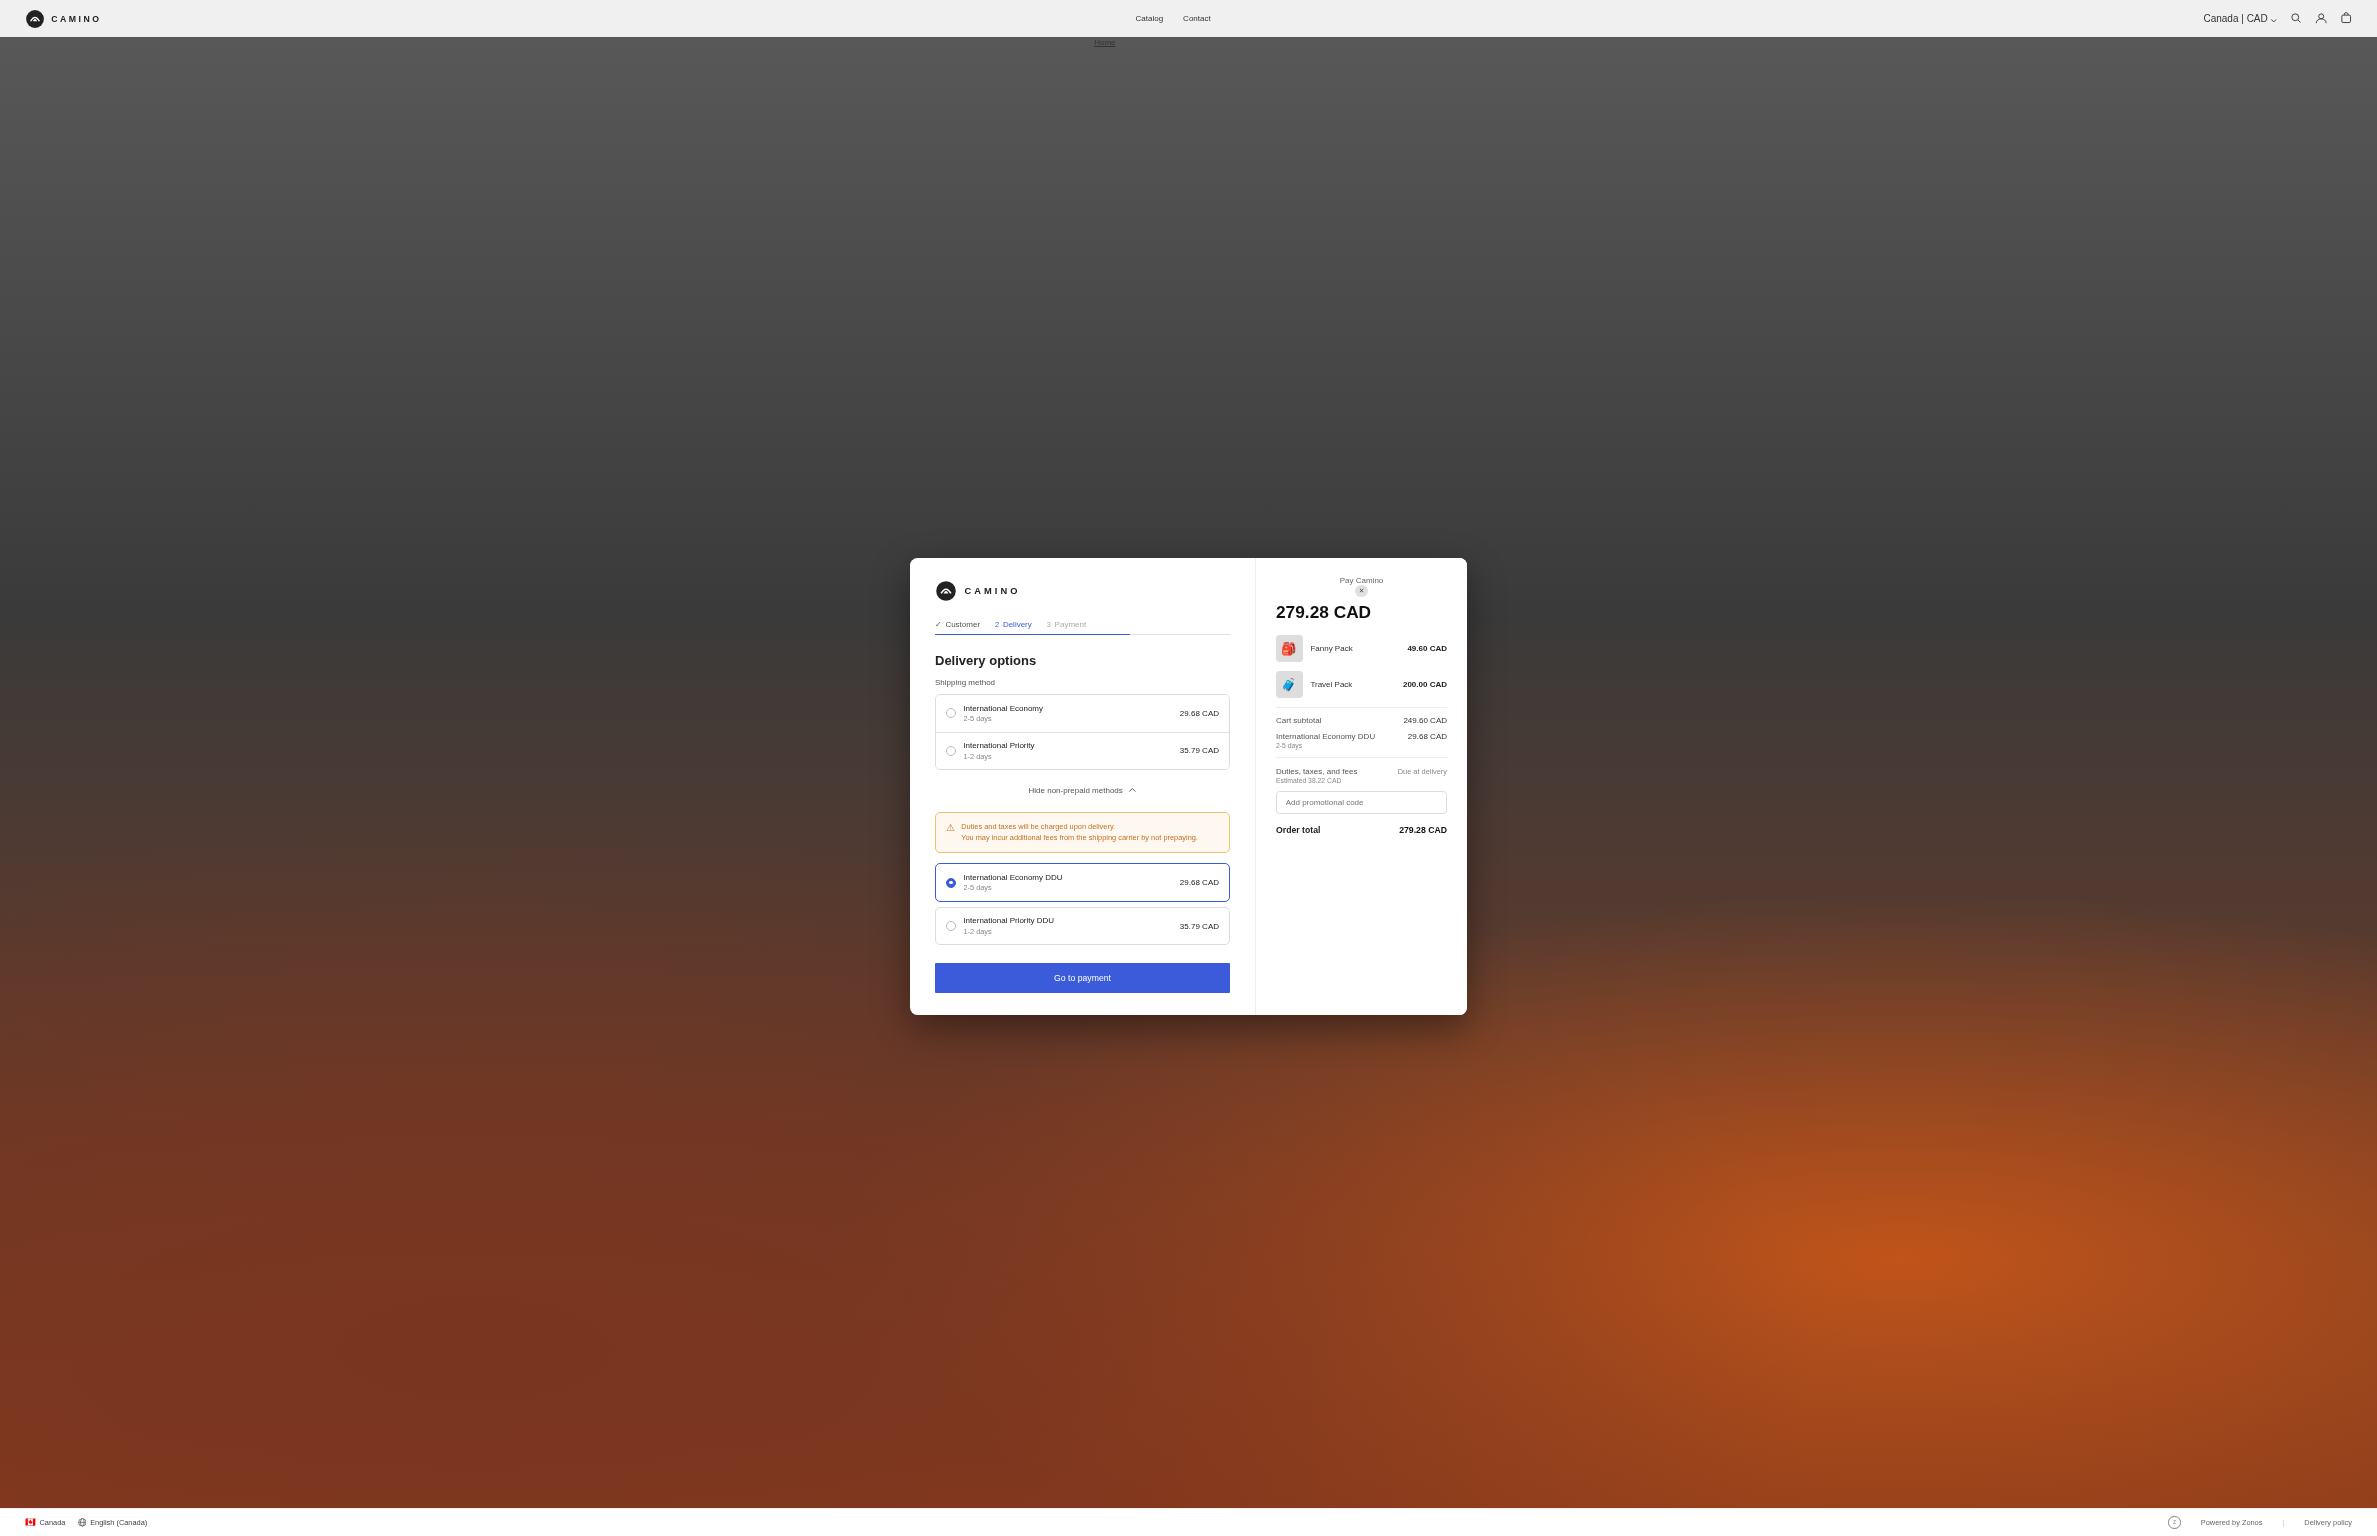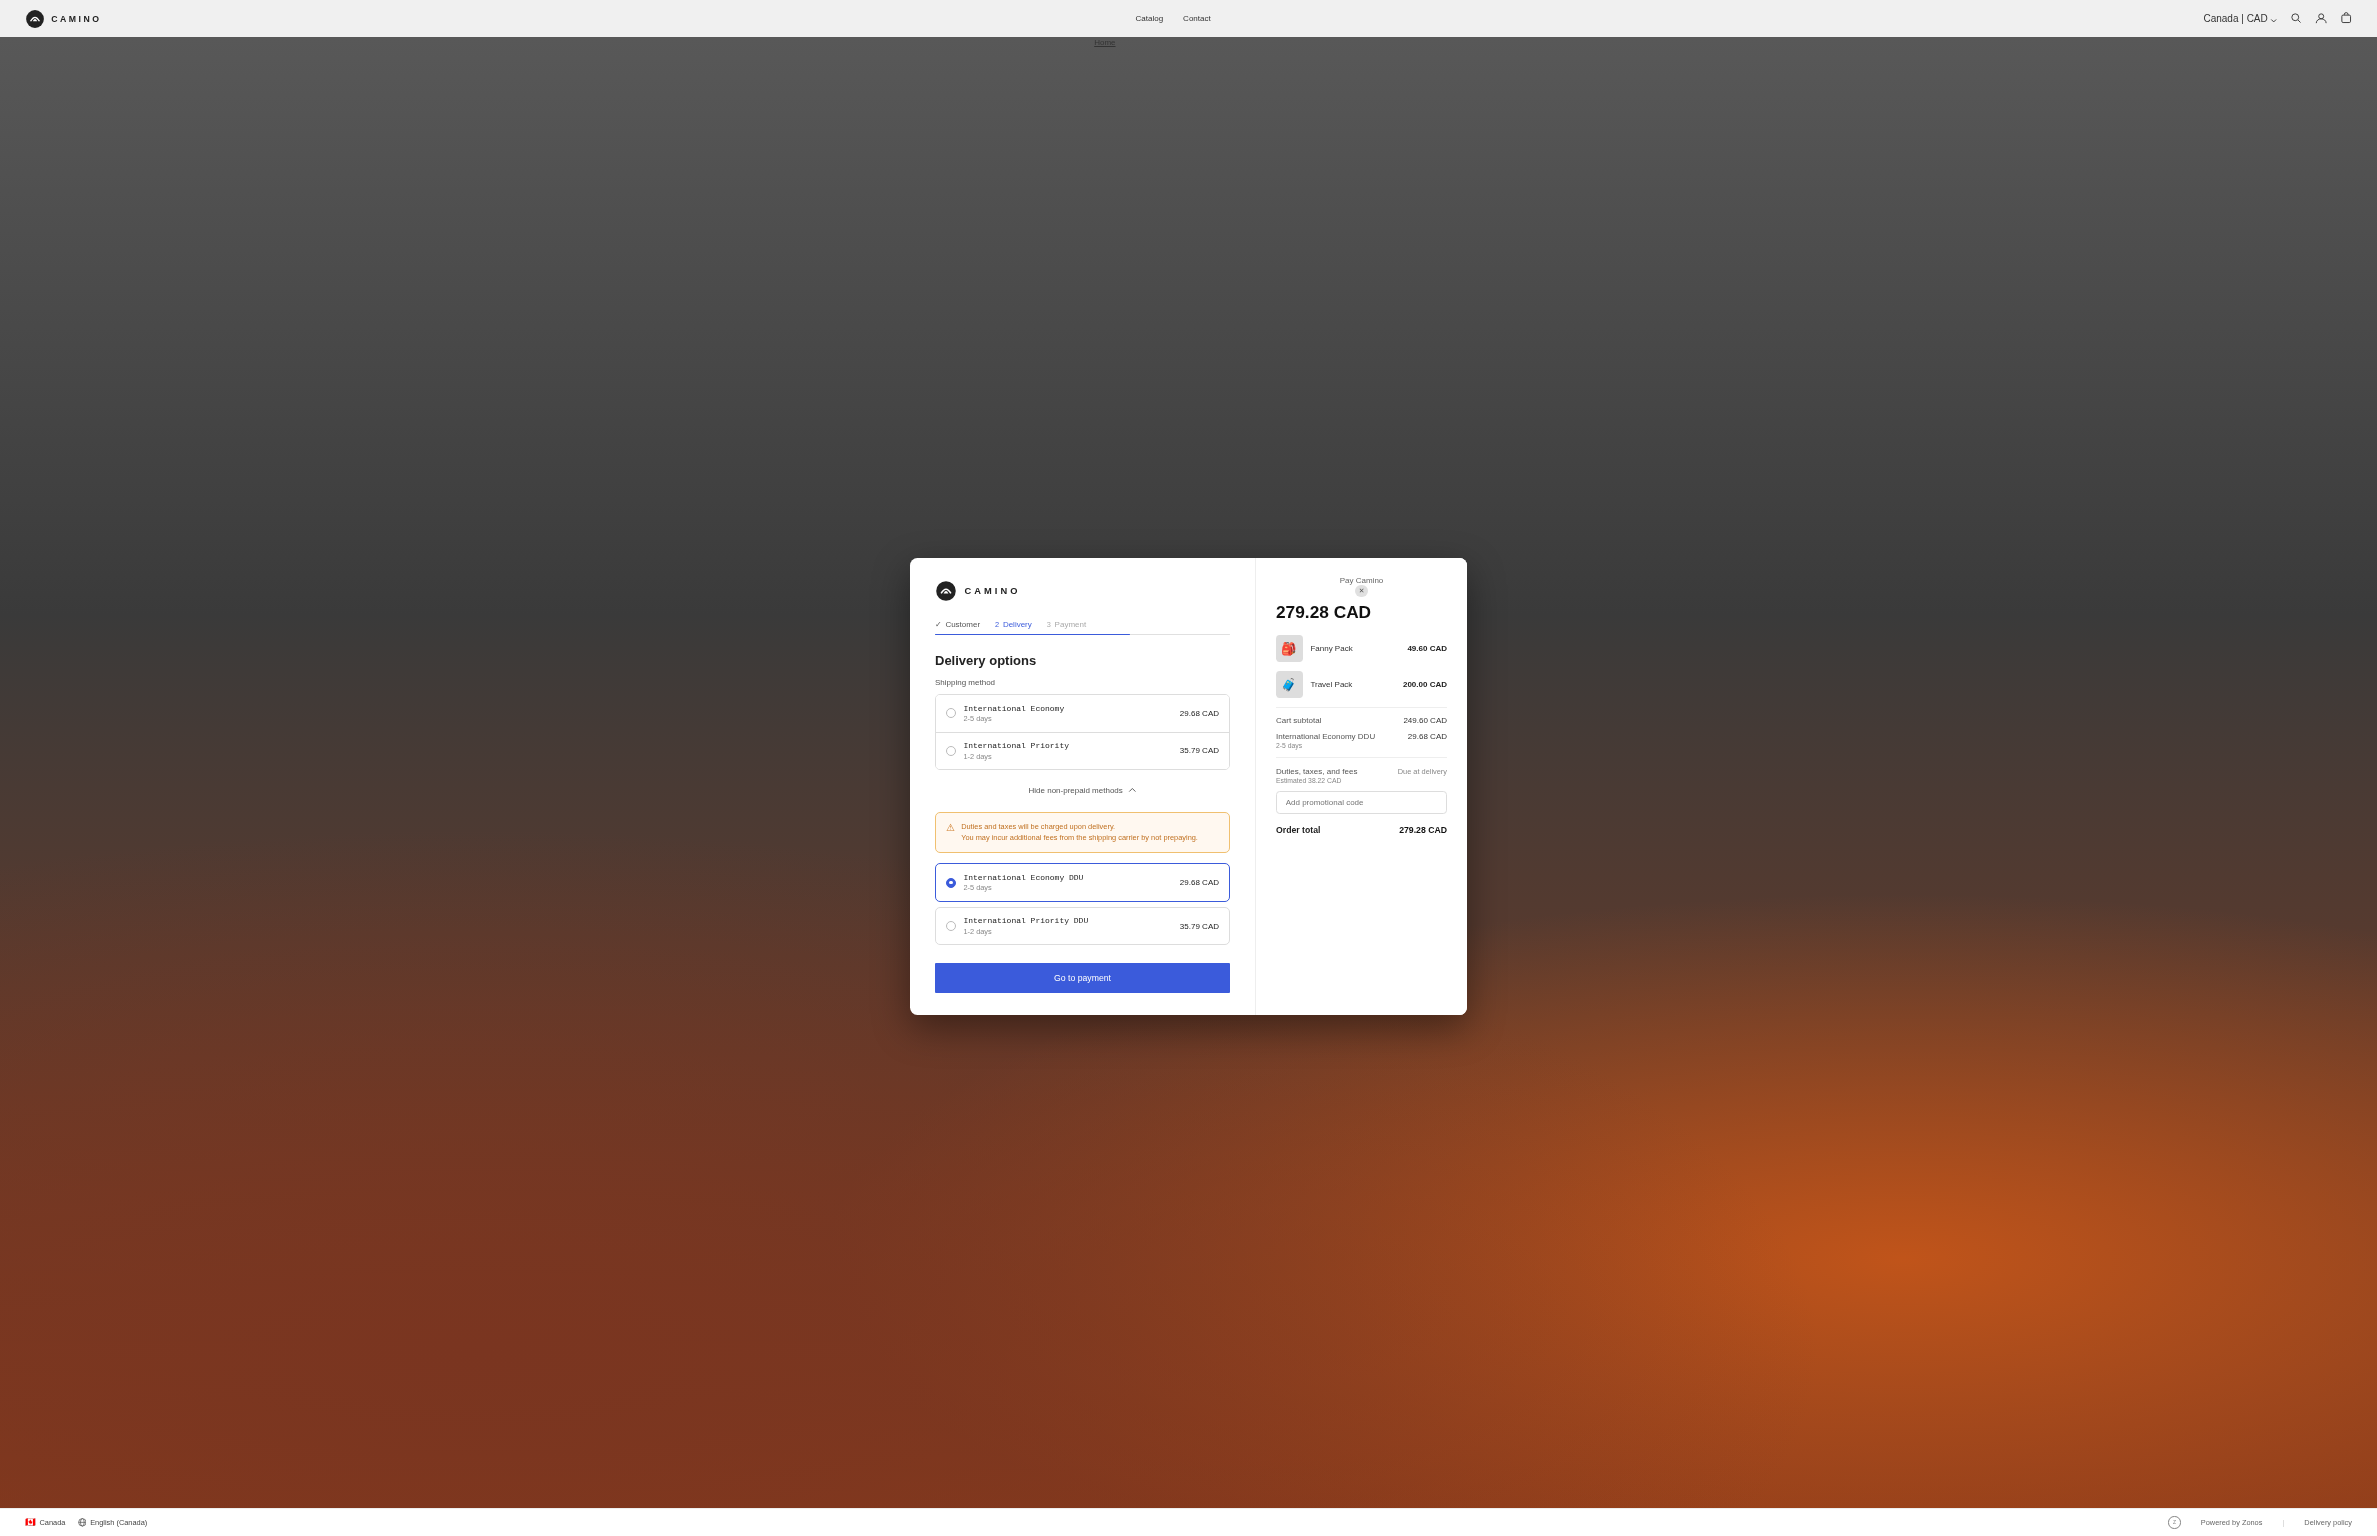--- a/index.html
+++ b/index.html
@@ -240,21 +240,20 @@
       border-radius: 50%;
       background: #fff;
     }
     .shipping-info {
       flex: 1;
     }
     .shipping-name {
       font-size: 8px;
       font-weight: 500;
       color: #222;
-      font-family: Liberation Mono, monospace;
     }
     .shipping-days {
       font-size: 7.4px;
       color: #888;
       margin-top: 1.2px;
     }
     .shipping-price {
       font-size: 8px;
       font-weight: 500;
       color: #222;

